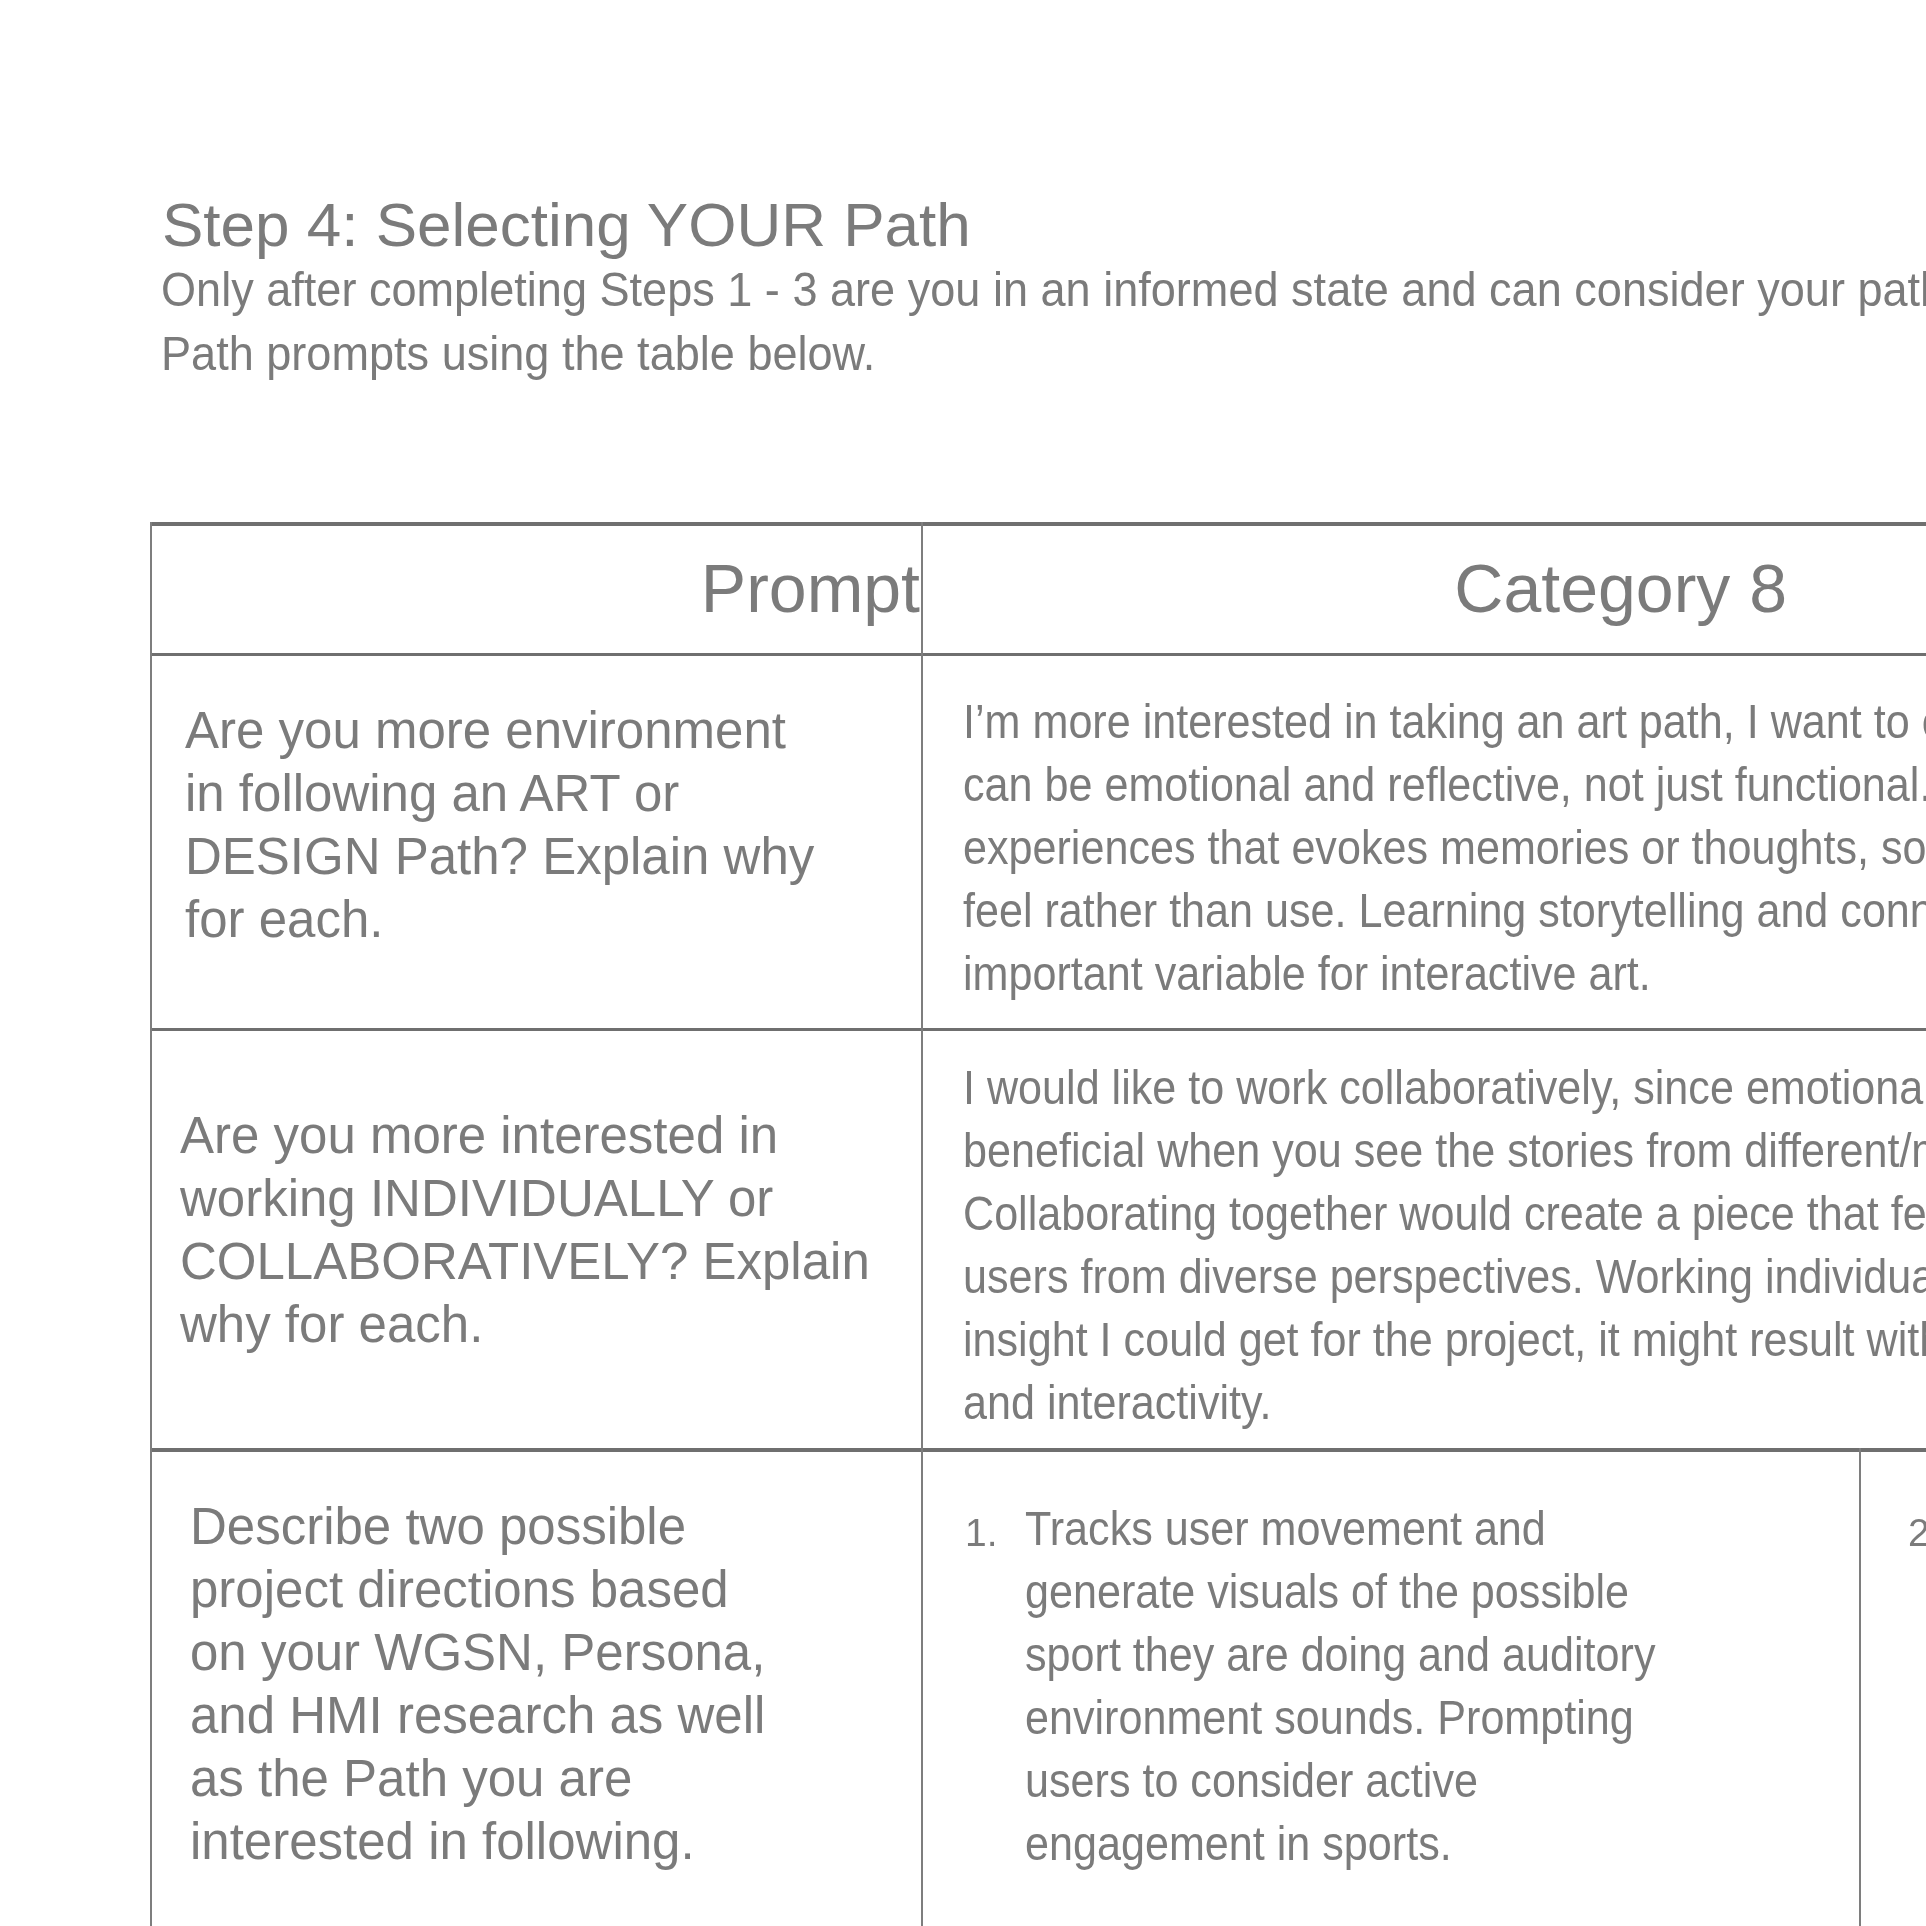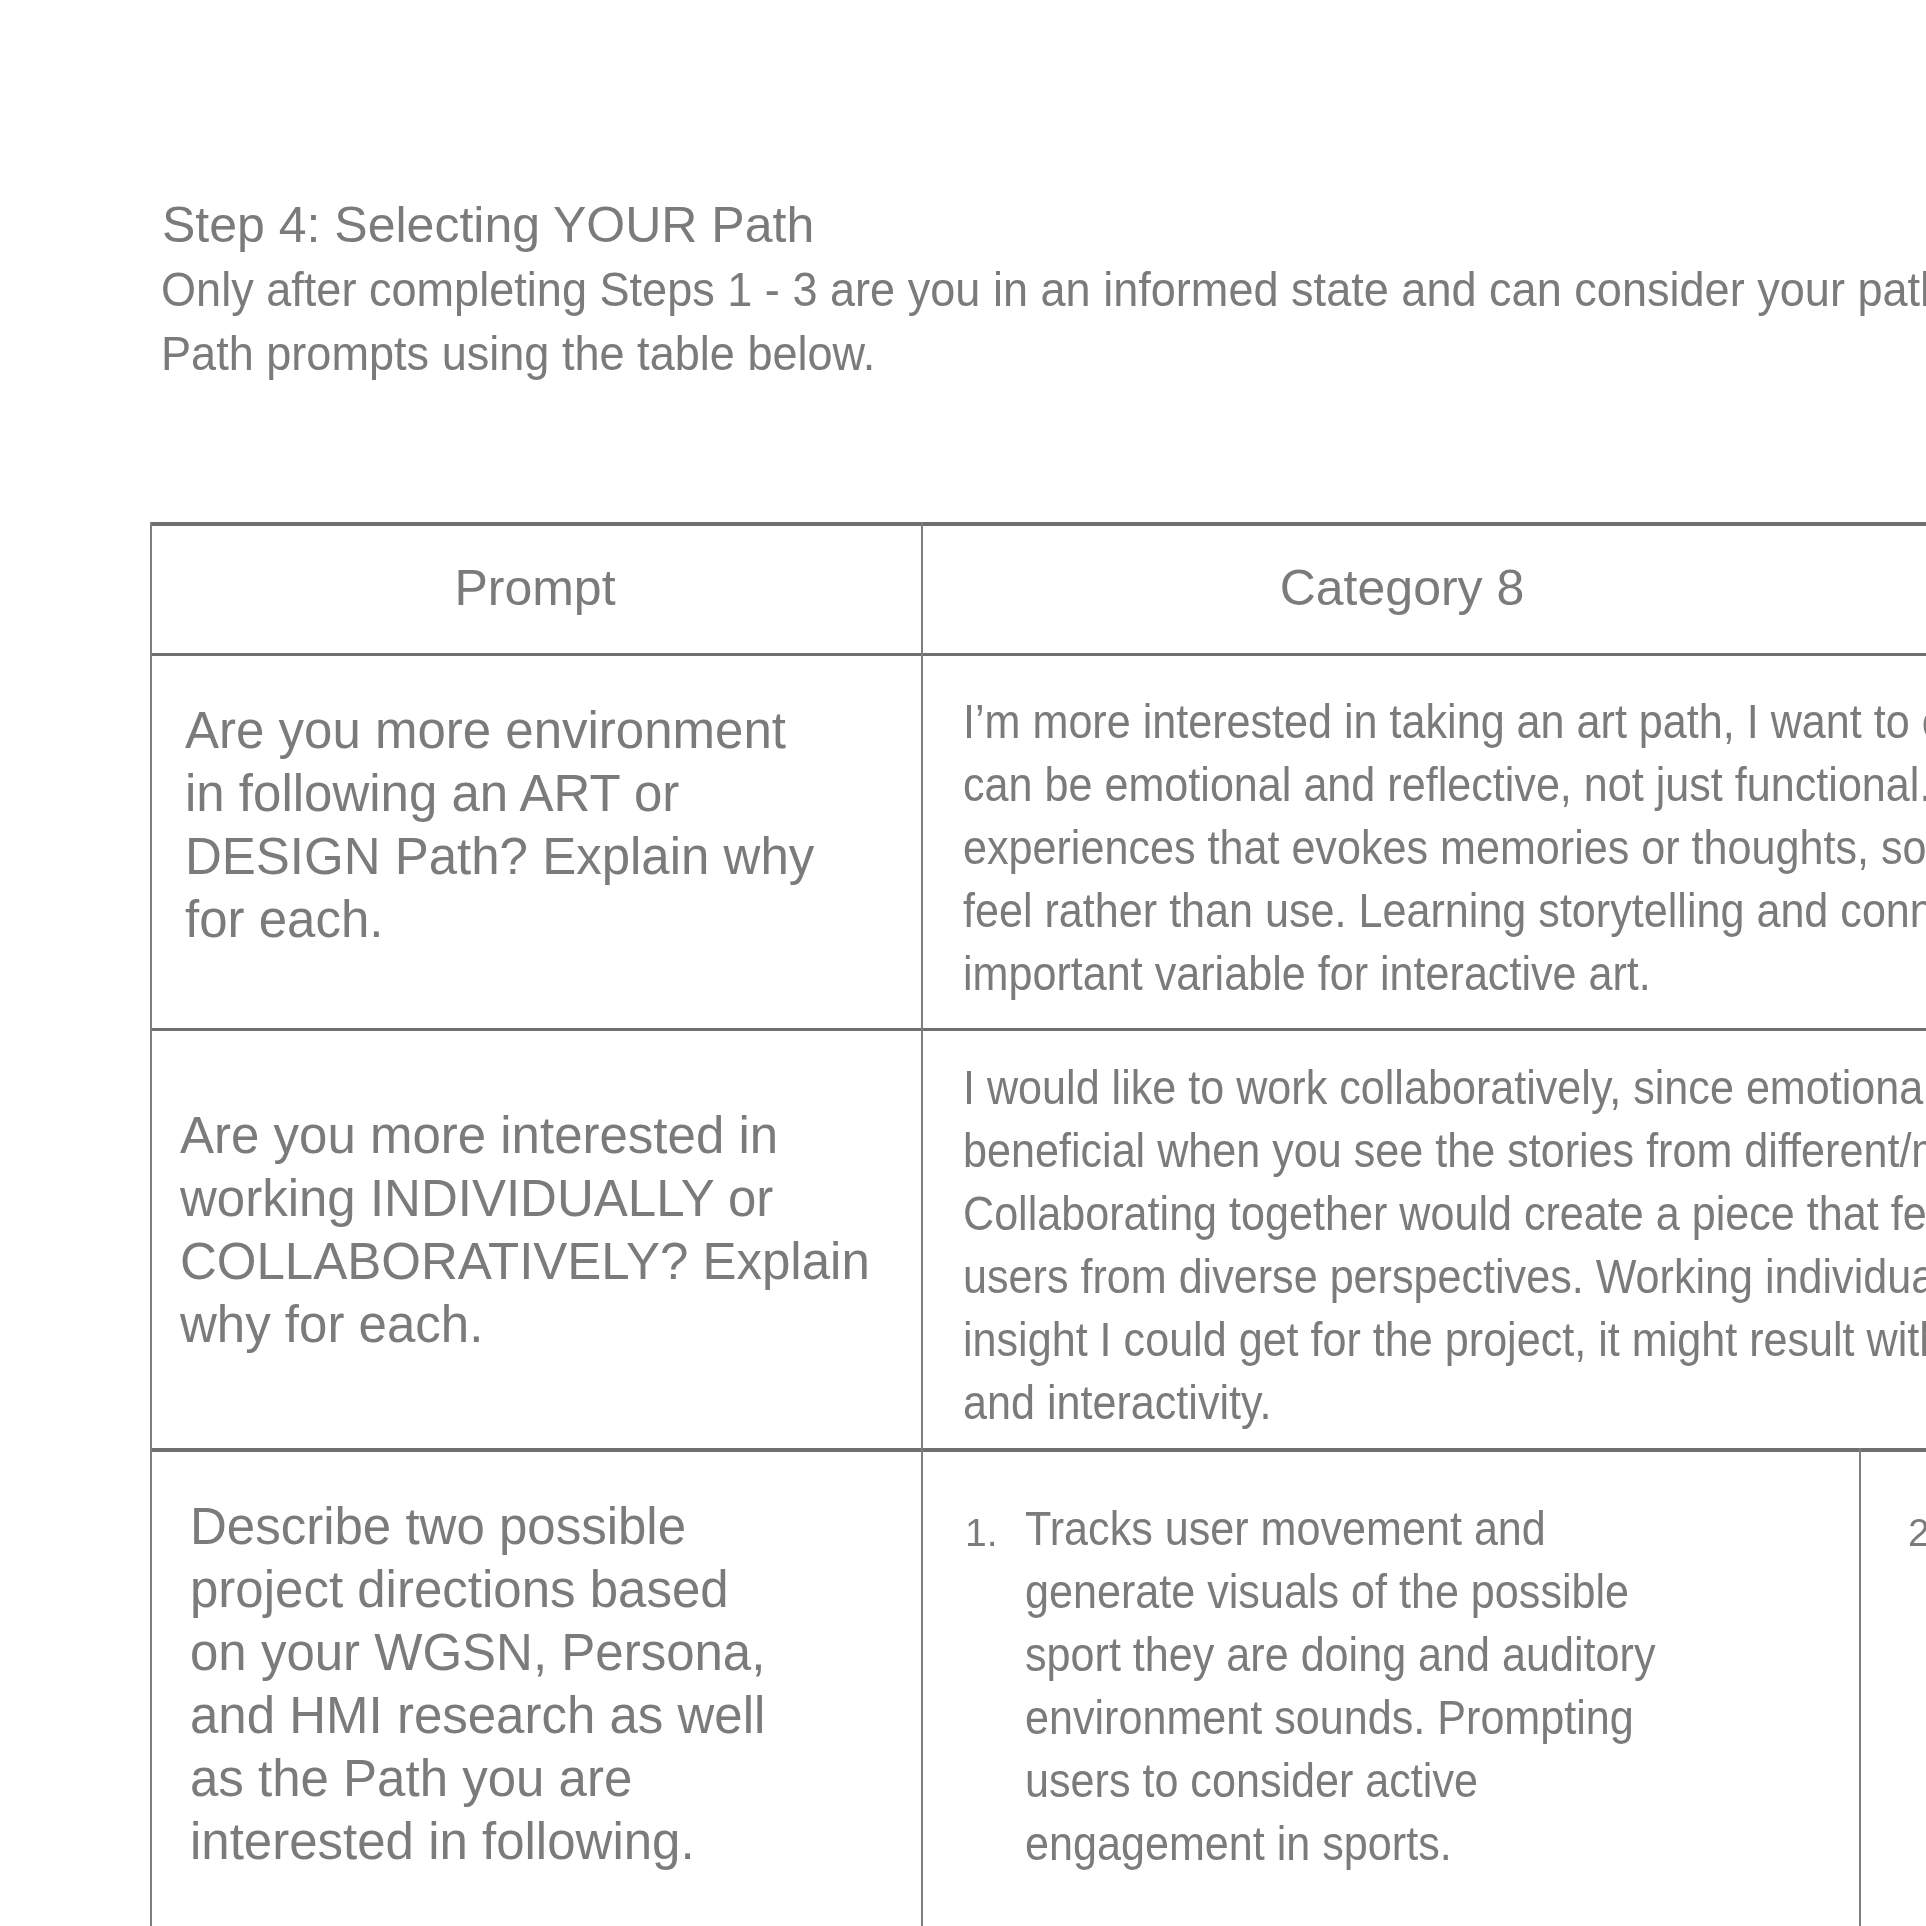--- a/index.html
+++ b/index.html
@@ -18,23 +18,23 @@
   .abs { position: absolute; }
   .txt {
     position: absolute;
     white-space: pre;
     color: #7b7b7b;
     font-weight: 400;
   }
   .sq92 { transform: scaleX(0.92); transform-origin: 0 0; }
   .sq88 { transform: scaleX(0.88); transform-origin: 0 0; }
 
-  .heading      { font-size: 50px; line-height: 64px; }
+  .heading      { font-size: 62px; line-height: 64px; }
   .body-par     { font-size: 49px; line-height: 64px; }
-  .hdr-label    { font-size: 50px; line-height: 58px; text-align: center; }
+  .hdr-label    { font-size: 68px; line-height: 58px; text-align: right; }
   .prompt-par   { font-size: 51px; line-height: 63px; }
   .resp-par     { font-size: 49px; line-height: 63px; }
   .item-number  { font-size: 39px; line-height: 50px; }
 
   .tline {
     position: absolute;
     background: #6f6f6f;
   }
   .tline-thin { background: #7e7e7e; }
 </style>

